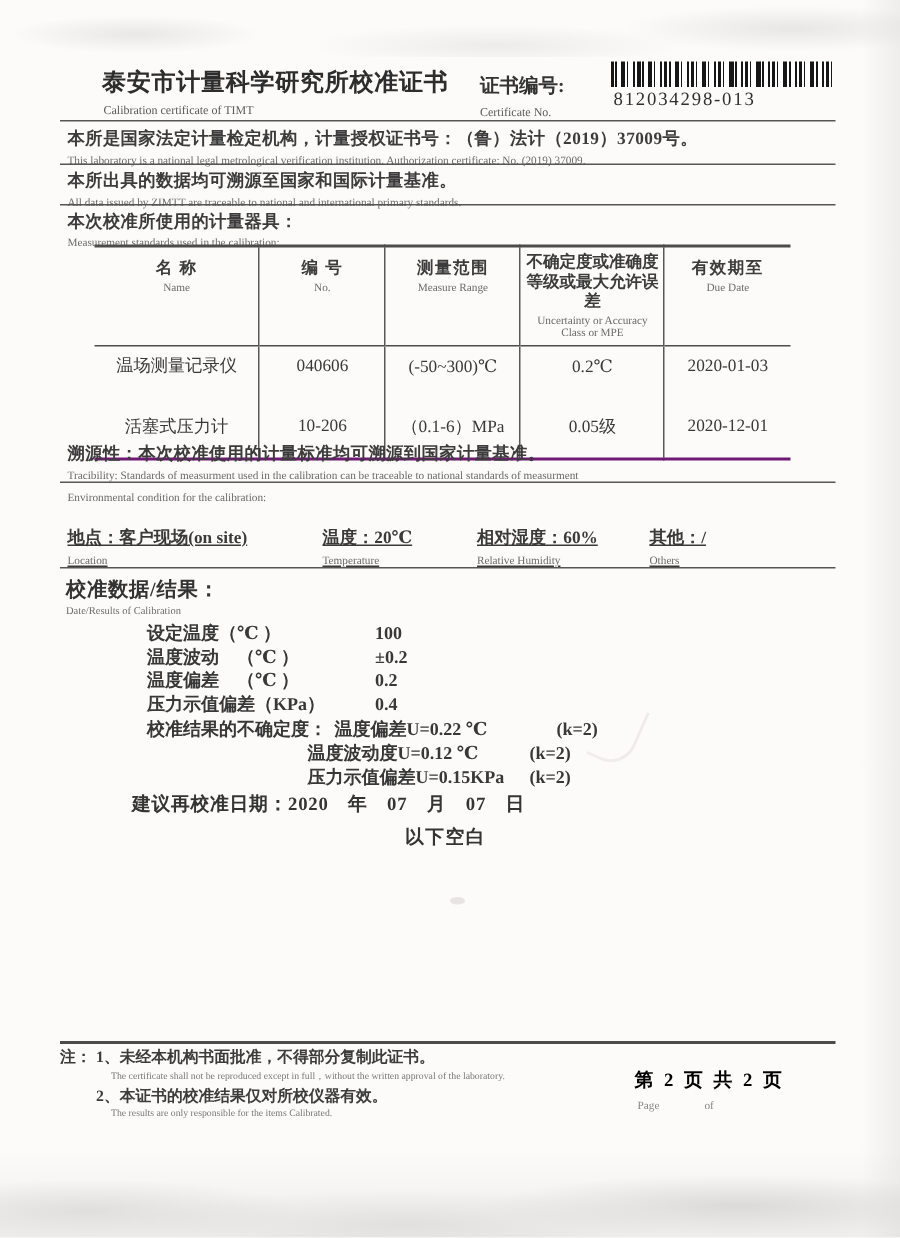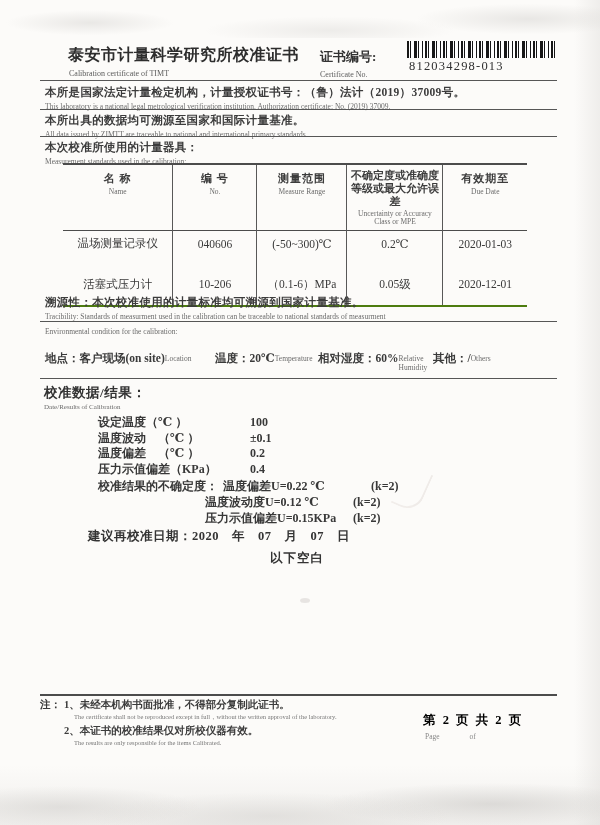--- a/index.html
+++ b/index.html
@@ -57,37 +57,37 @@
   .stmt-zh{font-size:11.5px;font-weight:600;color:#3c3c3c;letter-spacing:.3px;white-space:nowrap;}
   .stmt-en{font-size:7.5px;color:#6b6b6b;margin-top:2px;}
   .stmt-1{top:85px;}
   .stmt-2{top:113px;}
   .stmt-3{top:140px;}
   .stmt-trace{top:295px;}
   .env-title{top:325px;}
 
   
   .std-table{position:absolute;left:63px;top:163px;width:464px;border-collapse:collapse;table-layout:fixed;
-    border-top:2px solid #4c4c4c;border-bottom:2px solid #4d7c0f;}
+    border-top:2px solid #4c4c4c;border-bottom:2px solid #701a75;}
   .std-table thead tr{border-bottom:1.9px solid #4c4c4c;}
   .std-table th,.std-table td{border-right:1px solid #585858;padding:1px 2px;text-align:center;vertical-align:middle;}
   .std-table th:last-child,.std-table td:last-child{border-right:none;}
   .col-name{width:23.7%;} .col-no{width:18.1%;} .col-range{width:19.4%;} .col-unc{width:20.7%;} .col-due{width:18.1%;}
   .th-zh{font-size:11px;font-weight:600;color:#3c3c3c;letter-spacing:1px;padding-top:5px;}
   .col-unc .th-zh{letter-spacing:0;line-height:13px;padding-top:3px;}
   .th-en{font-size:7.5px;color:#6b6b6b;font-weight:400;margin-top:2px;line-height:8px;padding-bottom:3px;}
   .std-table thead th{height:50px;vertical-align:top;box-sizing:border-box;}
   .std-table tbody td{font-size:11.5px;color:#393939;font-weight:500;}
   .row-1 td{height:33px;padding-bottom:8px;box-sizing:border-box;}
   .row-2 td{height:42px;box-sizing:border-box;font-family:Liberation Serif, serif;}
 
   
   .env-row{position:absolute;left:40px;top:349px;width:517px;border-bottom:1.7px solid #565656;
     display:flex;padding:2px 0 0 5px;box-sizing:border-box;height:30px;}
-  .env-item{display:flex;flex-direction:row;}
+  .env-item{display:flex;flex-direction:column;text-decoration:underline;}
   .env-1{width:170px;} .env-2{width:103px;} .env-3{width:115px;} .env-4{flex:1;}
   .env-line{font-size:11.5px;font-weight:600;color:#3a3a3a;white-space:nowrap;}
   .env-en{font-size:7.5px;color:#6b6b6b;margin-top:3px;}
 
   
   .results{position:absolute;left:40px;top:384px;width:517px;}
   .res-title-zh{font-size:13.5px;font-weight:700;color:#333;letter-spacing:.5px;padding-left:4px;}
   .res-title-en{font-size:7px;color:#6b6b6b;margin-top:1px;padding-left:4px;}
   .res-rows{margin-top:4px;}
   .res-row{display:flex;margin-left:58px;line-height:15.6px;}
@@ -234,21 +234,21 @@
   <div class="res-title-zh">校准数据/结果：</div>
   <div class="res-title-en en">Date/Results of Calibration</div>
 
   <div class="res-rows">
     <div class="res-row">
       <span class="res-label">设定温度（℃ ）</span>
       <span class="res-value">100</span>
     </div>
     <div class="res-row">
       <span class="res-label">温度波动　（℃ ）</span>
-      <span class="res-value">±0.1</span>
+      <span class="res-value">±0.2</span>
     </div>
     <div class="res-row">
       <span class="res-label">温度偏差　（℃ ）</span>
       <span class="res-value">0.2</span>
     </div>
     <div class="res-row">
       <span class="res-label">压力示值偏差（KPa）</span>
       <span class="res-value">0.4</span>
     </div>
   </div>

